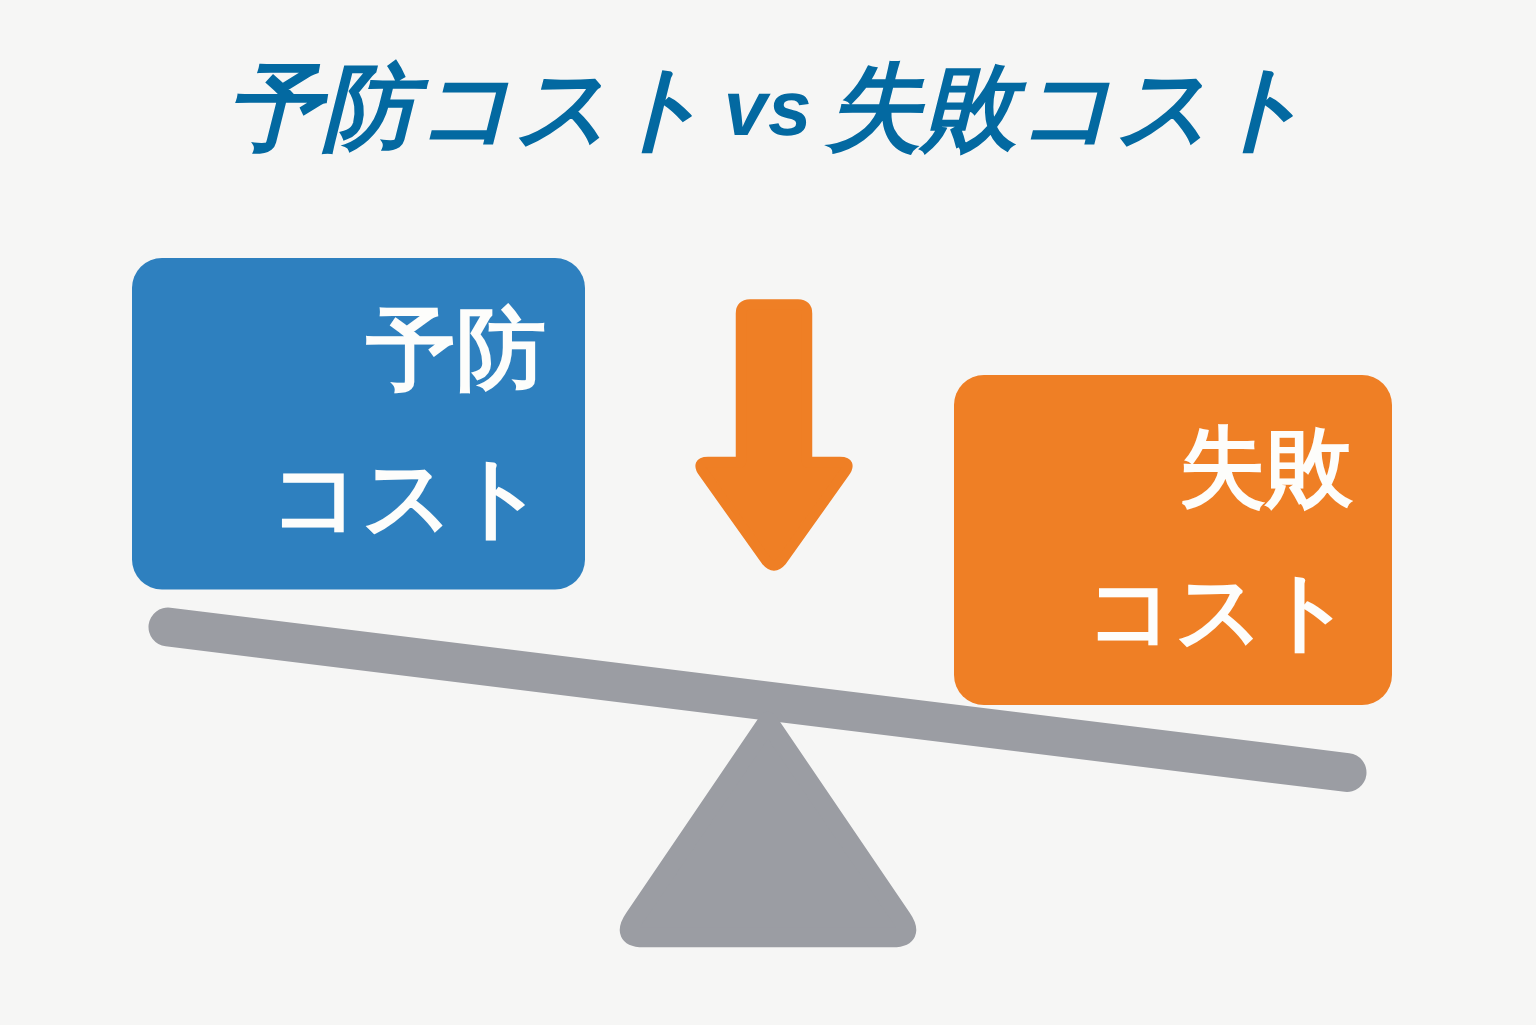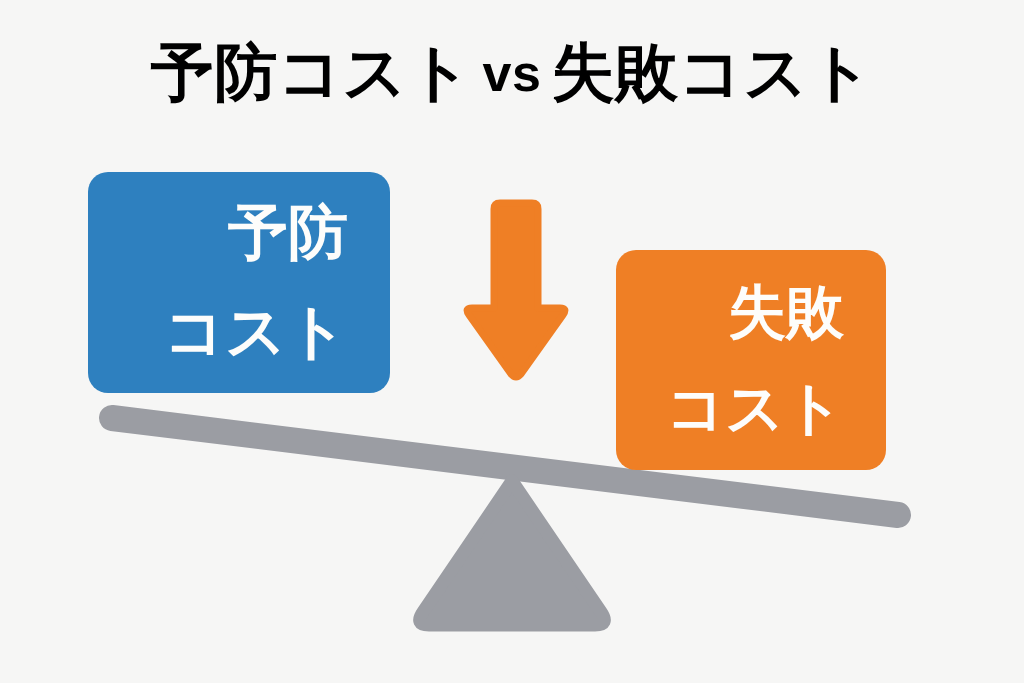--- a/index.html
+++ b/index.html
@@ -19,59 +19,60 @@
 
   
   #title {
     position: absolute;
     left: 0;
     top: 36px;
     width: 1024px;
     text-align: center;
     font-size: 63px;
     font-weight: bold;
-    color: #000000;
+    color: #0369a1;
     letter-spacing: 0.5px;
     line-height: 1.15;
     white-space: nowrap;
+    font-style: italic;
   }
   #title .vs {
     font-size: 52px;
     font-weight: bold;
     padding: 0 10px;
     vertical-align: 3px;
   }
 
   
   .cost-box {
     position: absolute;
     border-radius: 20px;
     box-sizing: border-box;
     display: flex;
     flex-direction: column;
     justify-content: center;
     align-items: flex-end;
     color: #fdfdfb;
     font-weight: bold;
     line-height: 1.04;
-    padding-right: 42px;
+    padding-right: 26px;
     text-align: right;
   }
   #box-prevention {
     left: 88px;
     top: 172px;
     width: 302px;
     height: 221px;
     background: #2e80bf;
     font-size: 60px;
   }
   #box-failure {
-    left: 616px;
+    left: 636px;
     top: 250px;
-    width: 270px;
+    width: 292px;
     height: 220px;
     background: #ef7f25;
     font-size: 58px;
   }
   .cost-box .line1 { display: block; }
   .cost-box .line2 { display: block; margin-top: 36px; }
 
   
   #arrow {
     position: absolute;

